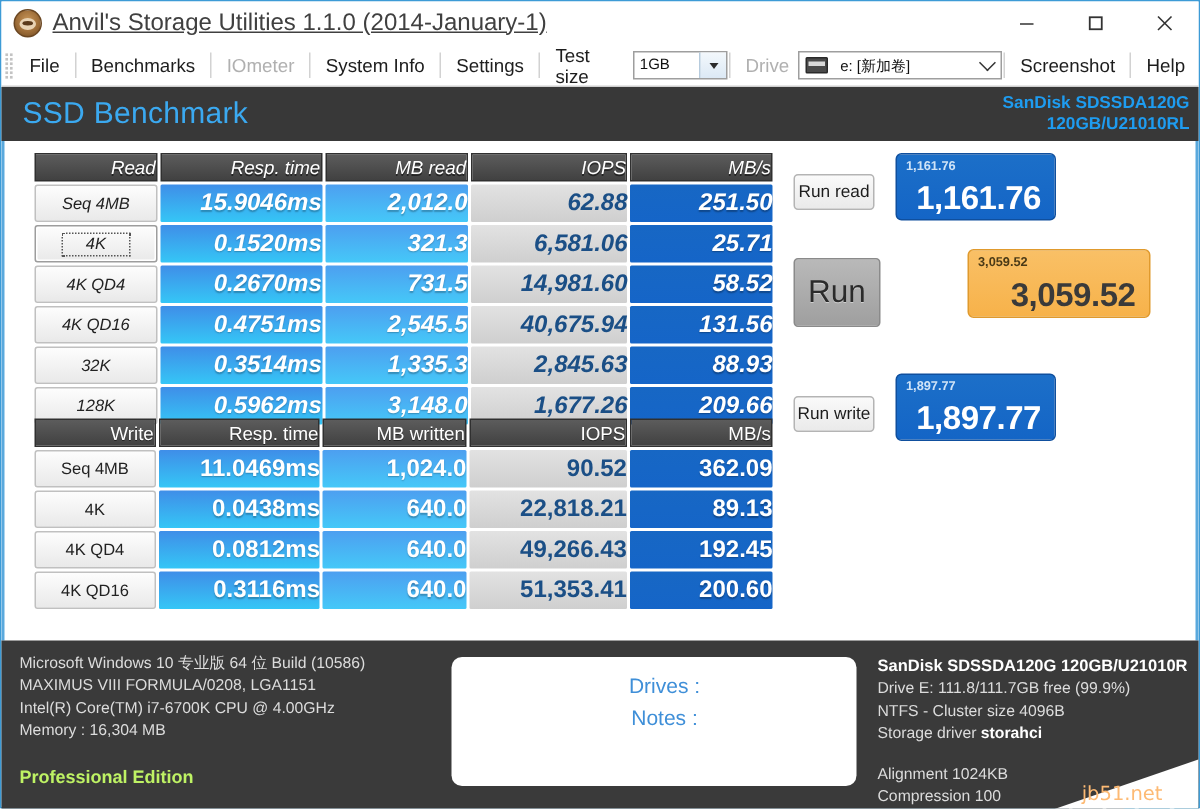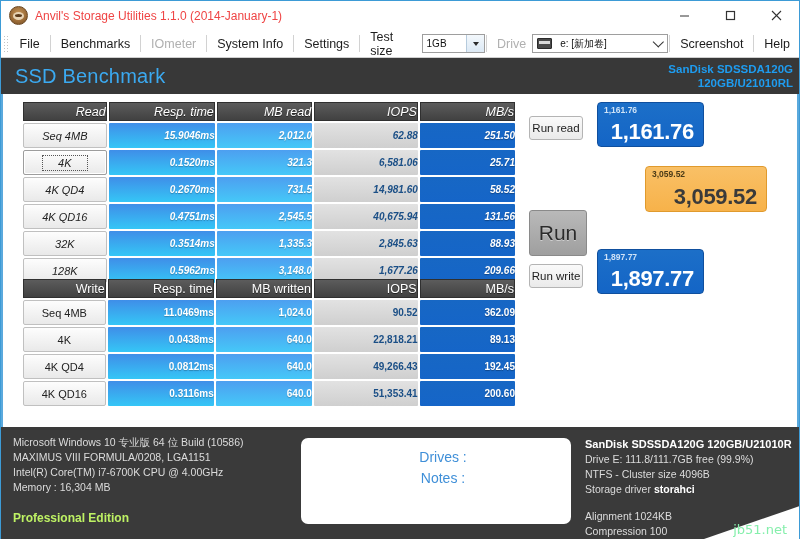--- a/index.html
+++ b/index.html
@@ -15,21 +15,21 @@
   
   .titlebar{height:29px;display:flex;align-items:center;background:#ffffff;
             border-bottom:0px solid #ddd;position:relative;}
   .tb-icon{width:17px;height:17px;margin-left:8px;margin-right:7px;border-radius:50%;
            background:radial-gradient(circle at 50% 40%,#c9975a 0%,#9a6a36 60%,#6d4a22 100%);
            border:1px solid #6b4722;position:relative;flex:none;}
   .tb-icon:before{content:"";position:absolute;left:3px;top:5px;width:11px;height:8px;
            border-radius:50%;background:#e8d3b4;}
   .tb-icon:after{content:"";position:absolute;left:5px;top:7px;width:7px;height:3px;
            border-radius:50%;background:#5b3a1b;box-shadow:0 0 0 0 #000;}
-  .tb-title{font-size:12px;color:#ef4444;white-space:nowrap;}
+  .tb-title{font-size:16px;color:#404040;white-space:nowrap;text-decoration:underline;}
   .tb-controls{position:absolute;right:0;top:0;height:29px;display:flex;}
   .tb-btn{width:46px;height:29px;display:flex;align-items:center;justify-content:center;
           font-size:13px;color:#2b2b2b;}
   .tb-btn svg{display:block;}
 
   
   .menubar{height:28px;display:flex;align-items:center;background:#ffffff;
            border-bottom:1px solid #cfcfcf;padding-left:2px;box-sizing:border-box;}
   .mb-grip{width:6px;height:18px;margin-right:2px;
       background-image:radial-gradient(#b8b8b8 40%,transparent 41%);
@@ -74,36 +74,36 @@
   .hdrcell{height:19px;background:linear-gradient(#5c5c5c,#414141);color:#fff;
       font-size:12.5px;text-align:right;padding-right:6px;font-weight:400;
       border:1px solid #303030;box-sizing:border-box;vertical-align:middle;
       text-shadow:0 1px 0 rgba(0,0,0,.5);}
   .lblcell{width:88px;height:25px;box-sizing:border-box;
       background:linear-gradient(#fdfdfd,#e9e9e9);border:1px solid #c0c0c0;
       border-radius:2px;text-align:center;font-size:11px;color:#222;vertical-align:middle;}
   .lblcell.focused{border:1px solid #9d9d9d;box-shadow:inset 0 0 0 1px #fff;}
   .lblcell.focused .lbltxt{outline:1px dotted #555;outline-offset:1px;display:inline-block;padding:0 14px;}
   .datacell{height:25px;box-sizing:border-box;text-align:right;padding-right:7px;
-      font-size:10px;font-weight:bold;vertical-align:middle;border-radius:1px;}
+      font-size:16px;font-weight:bold;vertical-align:middle;border-radius:1px;}
   .c-resp{background:linear-gradient(#3f8ee8,#35c6f6);color:#fff;text-shadow:0 1px 1px rgba(0,0,0,.25);}
   .c-mb{background:linear-gradient(#4d9ff0,#45c8f8);color:#fff;text-shadow:0 1px 1px rgba(0,0,0,.25);}
   .c-iops{background:linear-gradient(#e2e2e2,#cfcfcf);color:#1b4f86;}
   .c-mbs{background:linear-gradient(#1767c4,#1565c8);color:#fff;text-shadow:0 1px 1px rgba(0,0,0,.3);}
   .w-resp{width:112px;}.w-mb{width:102px;}.w-iops{width:110px;}.w-mbs{width:102px;}
 
   
   .scores{position:absolute;left:522px;top:0;width:250px;height:333px;}
   .runbtn{position:absolute;background:linear-gradient(#fafafa,#eaeaea);
       border:1px solid #b4b4b4;border-radius:3px;font-size:11.5px;color:#1c1c1c;
       display:flex;align-items:center;justify-content:center;}
   .runbtn.small{width:52px;height:22px;left:4px;}
   .runbtn.big{width:56px;height:44px;left:4px;top:78px;font-size:21px;
       background:linear-gradient(#b9b9b9,#9f9f9f);border:1px solid #8a8a8a;
-      color:#2b2b2b;text-shadow:0 1px 0 rgba(255,255,255,.45);margin-top:38px;}
+      color:#2b2b2b;text-shadow:0 1px 0 rgba(255,255,255,.45);}
   .scorebox{position:absolute;border-radius:4px;box-sizing:border-box;}
   .scorebox .tiny{position:absolute;left:6px;top:2px;font-size:8.5px;font-weight:bold;}
   .scorebox .big{position:absolute;right:9px;bottom:3px;font-size:22px;font-weight:bold;
       letter-spacing:-.3px;line-height:1;}
   .sb-blue{background:linear-gradient(#1c6fc8,#1465c6);border:1px solid #0f4f9e;}
   .sb-blue .tiny{color:#cfe3f7;}
   .sb-blue .big{color:#ffffff;}
   .sb-orange{background:linear-gradient(#f9c066,#f7b24a);border:1px solid #e09a2d;}
   .sb-orange .tiny{color:#4a3a17;}
   .sb-orange .big{color:#3a3a3a;}
@@ -122,21 +122,21 @@
   .f-right .gap{height:12px;}
   .f-right b{color:#fff;}
 
   
   .wm{position:absolute;right:0;bottom:0;width:176px;height:62px;overflow:hidden;
       pointer-events:none;}
   .wm .stripe-w{position:absolute;right:-20px;bottom:-34px;width:250px;height:54px;
       background:#ffffff;transform:rotate(-19deg);}
   .wm .stripe-b{position:absolute;right:-20px;bottom:-62px;width:250px;height:66px;
       background:#2ba3e0;transform:rotate(-19deg);}
-  .wm .t1{position:absolute;right:12px;bottom:27px;font-size:13px;color:#86efac;
+  .wm .t1{position:absolute;right:24px;bottom:27px;font-size:13px;color:#fdba74;
       font-family:"DejaVu Sans",sans-serif;}
   .wm .t2{position:absolute;right:4px;bottom:1px;font-size:21px;color:#ffffff;
       font-weight:bold;letter-spacing:2px;font-family:"DejaVu Sans",sans-serif;}
 </style>
 </head>
 <body>
 
 <div class="app">
 
   <div class="titlebar">

